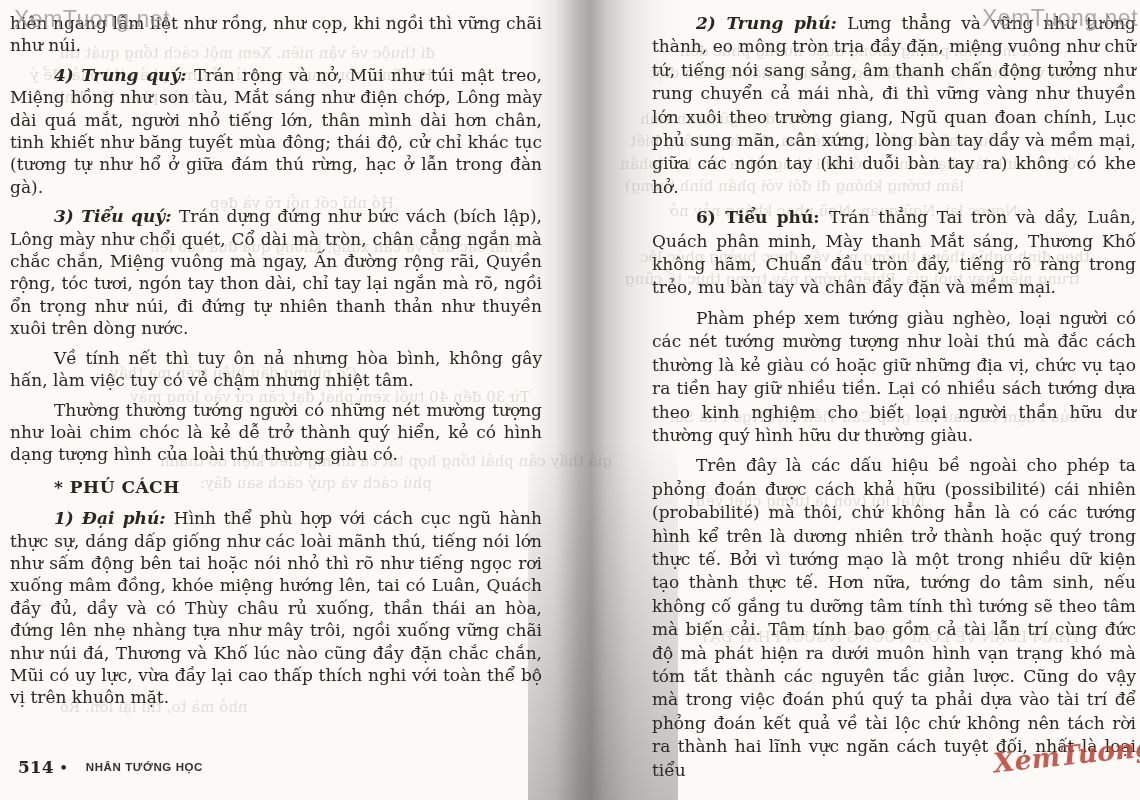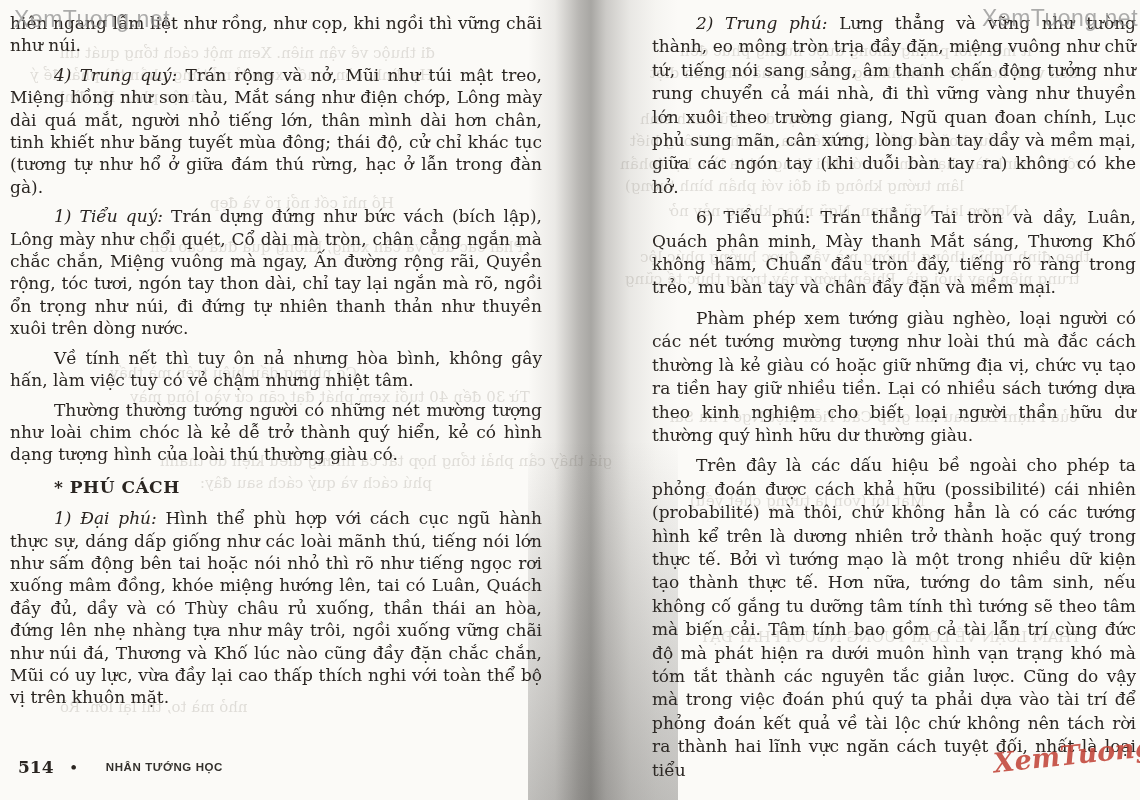--- a/index.html
+++ b/index.html
@@ -10,21 +10,21 @@
     color:#2a2521;
   }
   .page{position:absolute;top:0;height:800px;}
   #left-page{left:0;width:560px;}
   #right-page{left:600px;width:540px;}
   .text-col{position:absolute;text-align:justify;}
   #left-page .text-col{left:10px;top:12px;width:532px;font-size:17px;line-height:22.4px;}
   #right-page .text-col{left:52px;top:12px;width:484px;font-size:17px;line-height:23.4px;}
   .para{margin:0 0 7px 0;text-indent:44px;}
   .para.no-indent{text-indent:0;}
-  .lead{font-weight:normal;font-style:italic;}
+  .lead{font-weight:bold;font-style:italic;}
   .lead.upright{font-style:normal;}
   .heading{font-weight:bold;font-style:normal;text-indent:44px;margin:10px 0 9px 0;letter-spacing:0.5px;}
   
   #gutter{
     position:absolute;left:528px;top:0;width:150px;height:800px;pointer-events:none;
     background:linear-gradient(90deg,
       rgba(90,85,80,0) 0%,
       rgba(90,85,80,0.10) 18%,
       rgba(75,72,68,0.38) 34%,
       rgba(70,68,64,0.46) 42%,
@@ -43,21 +43,21 @@
     color:#8d8d8d;opacity:0.72;letter-spacing:0.5px;white-space:nowrap;
   }
   #wm-top-left{left:14px;top:6px;}
   #wm-top-right{left:982px;top:5px;}
   #wm-red{
     position:absolute;left:993px;top:736px;z-index:6;white-space:nowrap;
     font-style:italic;font-weight:bold;font-size:27px;color:#c2463a;
     opacity:0.88;transform:rotate(-6deg);
   }
   
-  .footer{position:absolute;z-index:4;white-space:nowrap;display:flex;align-items:center;gap:16px;}
+  .footer{position:absolute;z-index:4;white-space:nowrap;display:flex;align-items:center;gap:6px;}
   #footer-left{left:18px;top:757px;}
   .page-num{font-weight:bold;font-size:17px;font-family:"DejaVu Serif",serif;}
   .book-title{
     font-family:"Liberation Sans",sans-serif;font-weight:bold;font-size:11.5px;
     letter-spacing:0.6px;color:#33302c;margin-left:12px;
   }
   .dot{font-size:13px;font-weight:bold;}
   
   .ghost{
     position:absolute;white-space:nowrap;color:#a29c93;opacity:0.30;
@@ -78,21 +78,21 @@
         <span class="ghost" style="left: 150px; top: 238px;">Phải các dây và cân xứng, không quá đưa cao lên</span>
         <span class="ghost" style="left: 110px; top: 364px;">Có những dấu hiệu trên mà thấy</span>
         <span class="ghost" style="left: 130px; top: 388px;">Từ 30 đến 40 tuổi xem phát đạt căn cứ vào lông mày</span>
         <span class="ghost" style="left: 160px; top: 452px;">giá thấy cần phải tổng hợp tất cả những điều kiện đó thành</span>
         <span class="ghost" style="left: 200px; top: 474px;">phú cách và quý cách sau đây:</span>
         <span class="ghost" style="left: 60px; top: 698px;">nhỏ mà to, thì lại lớn. Rõ</span>
       </div>
     <div class="text-col">
         <div class="para no-indent">hiên ngang lẫm liệt như rồng, như cọp, khi ngồi thì vững chãi như núi.</div>
         <div class="para"><span class="lead">4) Trung quý: </span>Trán rộng và nở, Mũi như túi mật treo, Miệng hồng như son tàu, Mắt sáng như điện chớp, Lông mày dài quá mắt, người nhỏ tiếng lớn, thân mình dài hơn chân, tinh khiết như băng tuyết mùa đông; thái độ, cử chỉ khác tục (tương tự như hổ ở giữa đám thú rừng, hạc ở lẫn trong đàn gà).</div>
-        <div class="para"><span class="lead">1) Tiểu quý: </span>Trán dựng đứng như bức vách (bích lập), Lông mày như chổi quét, Cổ dài mà tròn, chân cẳng ngắn mà chắc chắn, Miệng vuông mà ngay, Ấn đường rộng rãi, Quyền rộng, tóc tươi, ngón tay thon dài, chỉ tay lại ngắn mà rõ, ngồi ổn trọng như núi, đi đứng tự nhiên thanh thản như thuyền xuôi trên dòng nước.</div>
+        <div class="para"><span class="lead">3) Tiểu quý: </span>Trán dựng đứng như bức vách (bích lập), Lông mày như chổi quét, Cổ dài mà tròn, chân cẳng ngắn mà chắc chắn, Miệng vuông mà ngay, Ấn đường rộng rãi, Quyền rộng, tóc tươi, ngón tay thon dài, chỉ tay lại ngắn mà rõ, ngồi ổn trọng như núi, đi đứng tự nhiên thanh thản như thuyền xuôi trên dòng nước.</div>
         <div class="para">Về tính nết thì tuy ôn nả nhưng hòa bình, không gây hấn, làm việc tuy có vẻ chậm nhưng nhiệt tâm.</div>
         <div class="para">Thường thường tướng người có những nét mường tượng như loài chim chóc là kẻ dễ trở thành quý hiển, kẻ có hình dạng tượng hình của loài thú thường giàu có.</div>
         <div class="heading">* PHÚ CÁCH</div>
         <div class="para"><span class="lead">1) Đại phú: </span>Hình thể phù hợp với cách cục ngũ hành thực sự, dáng dấp giống như các loài mãnh thú, tiếng nói lớn như sấm động bên tai hoặc nói nhỏ thì rõ như tiếng ngọc rơi xuống mâm đồng, khóe miệng hướng lên, tai có Luân, Quách đầy đủ, dầy và có Thùy châu rủ xuống, thần thái an hòa, đứng lên nhẹ nhàng tựa như mây trôi, ngồi xuống vững chãi như núi đá, Thương và Khố lúc nào cũng đầy đặn chắc chắn, Mũi có uy lực, vừa đầy lại cao thấp thích nghi với toàn thể bộ vị trên khuôn mặt.</div>
       </div>
     <div class="footer" id="footer-left">
       <span class="page-num">514</span>
       <span class="dot">•</span>
       <span class="book-title">NHÂN TƯỚNG HỌC</span>
     </div>

